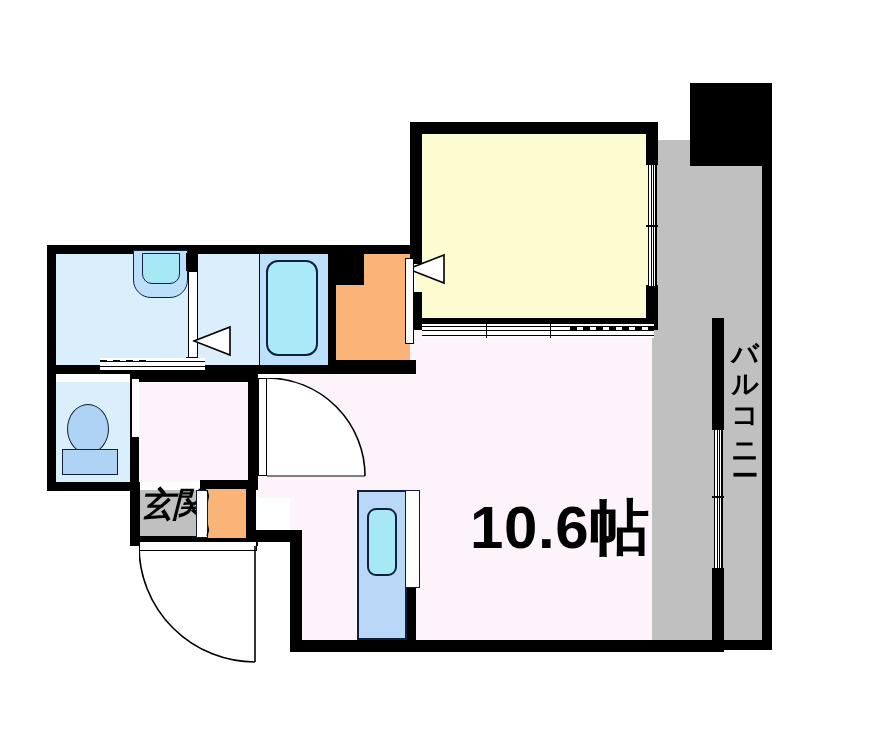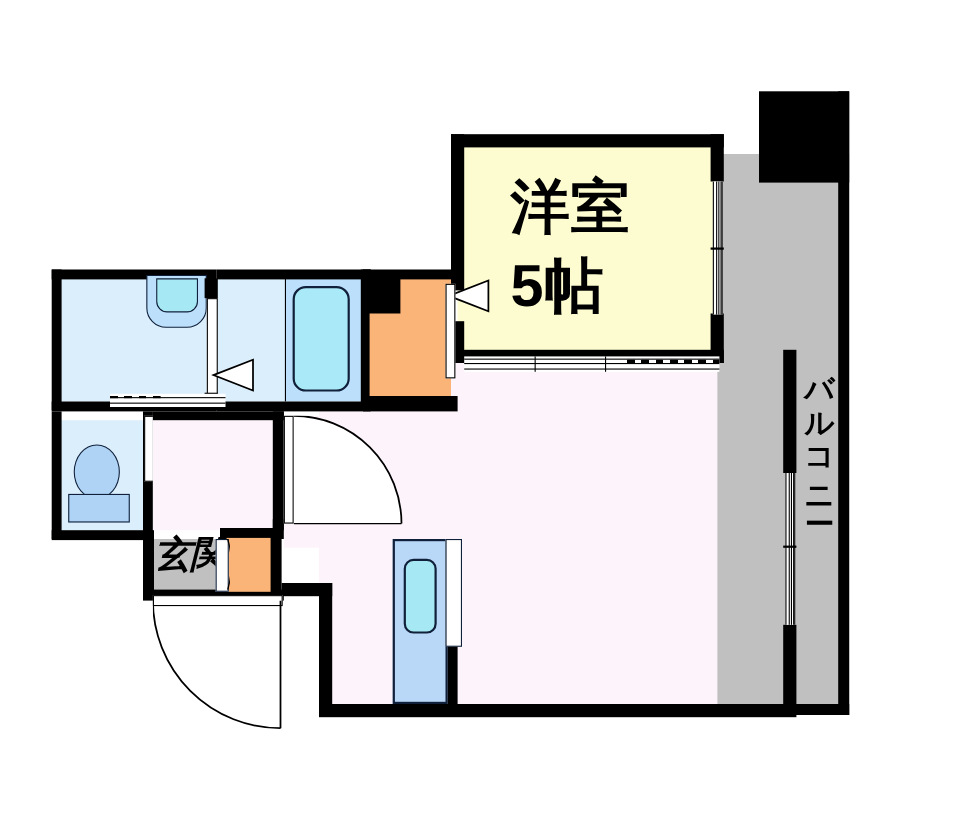--- a/index.html
+++ b/index.html
@@ -129,22 +129,20 @@
   <div class="abs fill-wall" style="left:646px; top:122px; width:12px; height:43px;"></div>
   <div class="abs fill-wall" style="left:646px; top:285px; width:12px; height:45px;"></div>
 
   <div class="window-v" style="left:648px; top:165px; width:9px; height:121px;">
     <div class="m" style="left:2px;"></div>
     <div class="m" style="left:4px;"></div>
     <div class="m" style="left:6px;"></div>
   </div>
   <div class="hline" style="left:646px; top:225px; width:12px; height:2px;"></div>
 
-  <div class="room-label label-bed-name" style="left:464px; top:160px;">洋室</div>
-  <div class="room-label label-bed-size" style="left:464px; top:232px;">5帖</div>
 
   <div class="arc" style="left:406px; top:252px;">
     <svg width="42" height="34" viewBox="0 0 42 34">
       <polygon points="2,17 38,3 38,31" fill="#ffffff" stroke="#000" stroke-width="1.6"></polygon>
     </svg>
   </div>
 
   <div class="abs fill-ldk" style="left:290px; top:330px; width:362px; height:310px;"></div>
 
   <div class="abs fill-ldk" style="left:258px; top:378px; width:120px; height:120px;"></div>
@@ -156,20 +154,21 @@
   <div class="abs fill-wall" style="left:290px; top:530px; width:12px; height:120px;"></div>
   <div class="abs fill-wall" style="left:256px; top:530px; width:46px; height:12px;"></div>
 
   <div class="window-v" style="left:714px; top:430px; width:9px; height:138px;">
     <div class="m" style="left:2px;"></div>
     <div class="m" style="left:4px;"></div>
     <div class="m" style="left:6px;"></div>
   </div>
   <div class="hline" style="left:712px; top:496px; width:12px; height:2px;"></div>
 
+  <div class="room-label label-ldk-size" style="left:470px; top:496px;">10.6帖</div>
 
   <div class="slider" style="left:422px; top:324px; width:232px; height:14px;">
     <div class="ln" style="top:2px;"></div>
     <div class="ln" style="top:6px;"></div>
     <div class="ln" style="top:11px;"></div>
   </div>
   <div class="vline" style="left:486px; top:324px; width:1px; height:14px;"></div>
   <div class="vline" style="left:550px; top:324px; width:1px; height:14px;"></div>
   <div class="dotline" style="left:570px; top:327px; width:84px;"></div>
 

